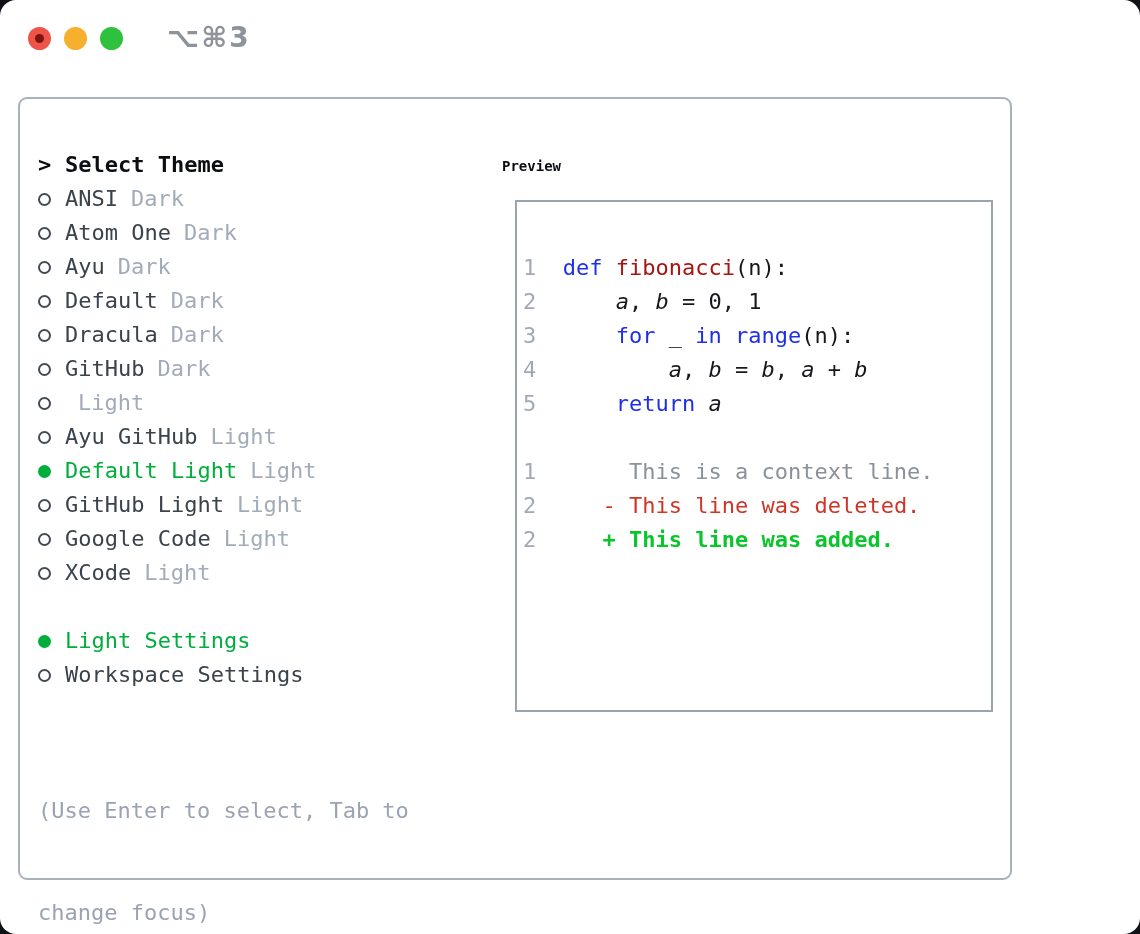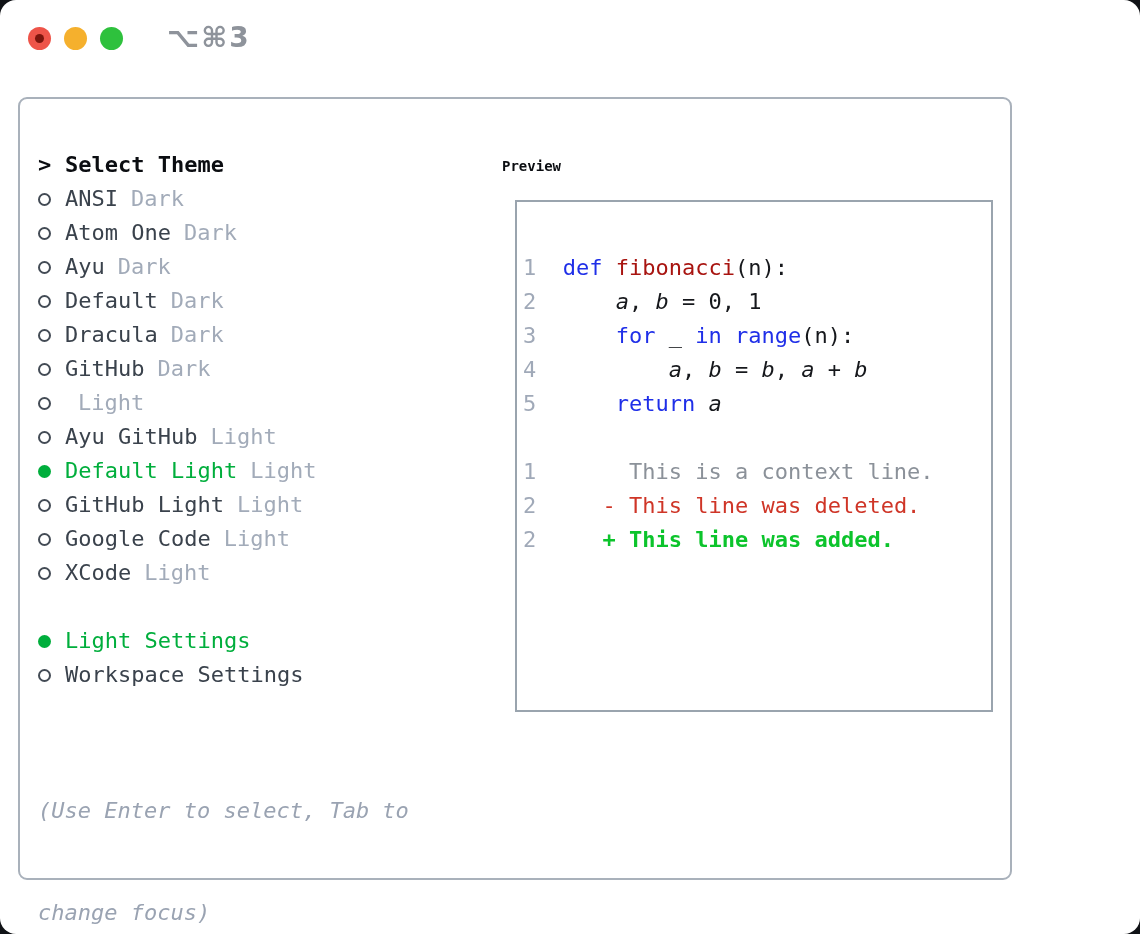--- a/index.html
+++ b/index.html
@@ -75,21 +75,21 @@
   .marker.blank  { visibility: hidden; }
   .arrow-marker {
     width: 27px; flex: none;
     font-weight: 700; color: var(--heading);
   }
   .heading-text { font-weight: 700; color: var(--heading); }
   .theme-name.selected, .option-name.selected { color: var(--green); }
   .theme-tag { color: var(--tag-gray); margin-left: 13px; }
   .spacer { height: 34px; }
   .help { color: #9aa3b2; white-space: pre; }
-  .help div { height: 34px; line-height: 34px; font-style: italic; }
+  .help div { height: 34px; line-height: 34px; }
   
   .preview-label {
     position: absolute; left: 502px; top: 149px;
     font-size: 14px; line-height: 34px;
     font-weight: 700; color: var(--heading);
   }
   .preview-box {
     position: absolute; left: 508px; top: 200px;
     width: 478px; height: 512px;
     border: 2px solid #9aa4ae;

